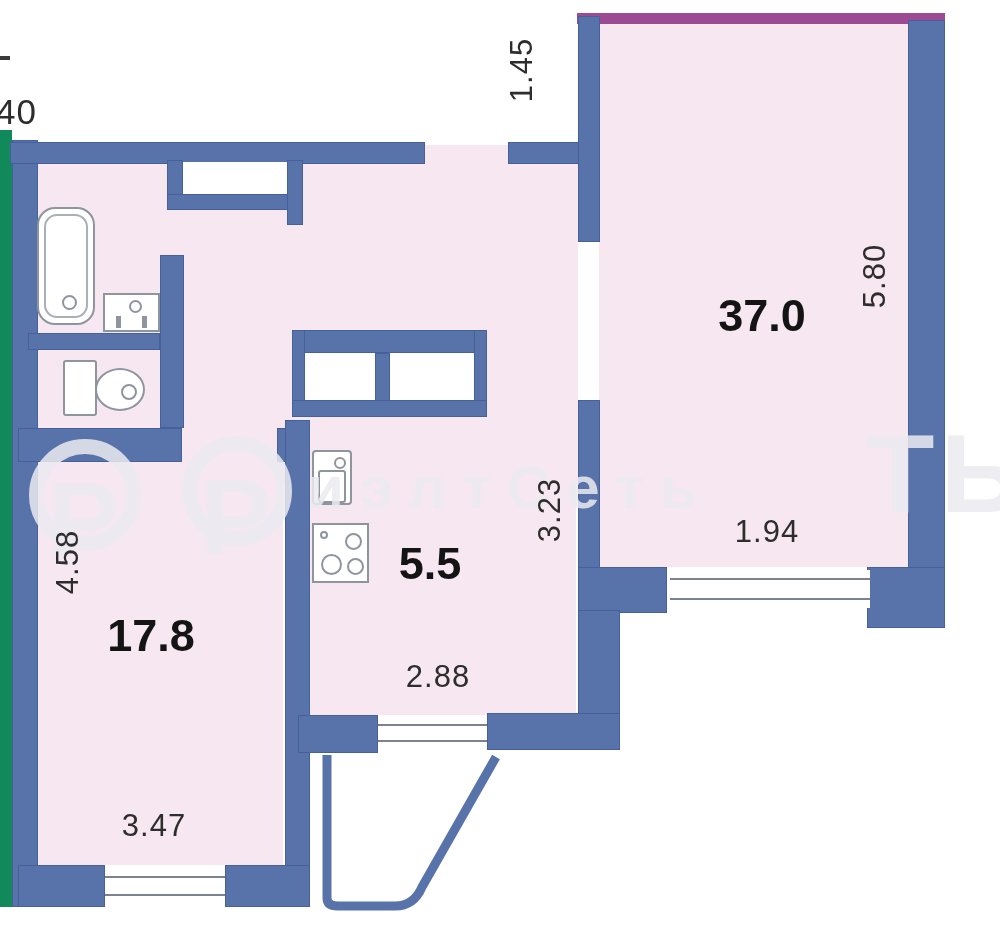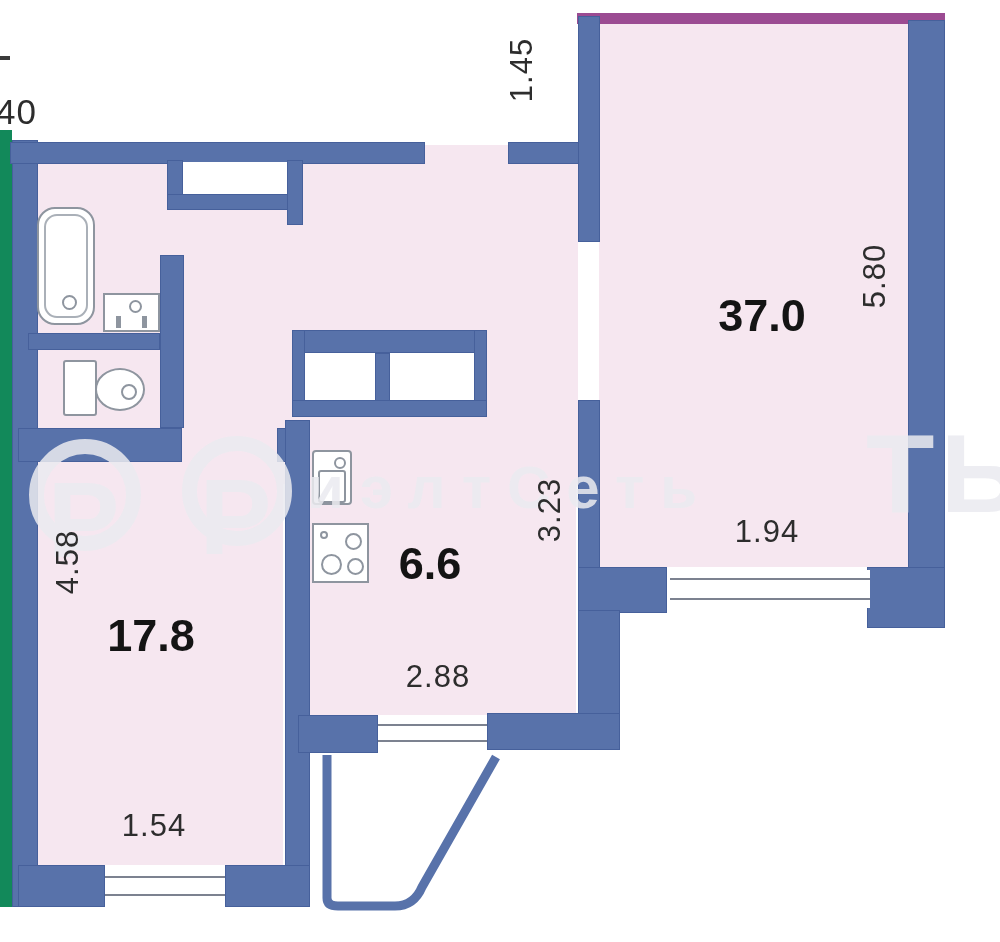--- a/index.html
+++ b/index.html
@@ -122,20 +122,20 @@
   </div>
 
   <div class="dim" style="left:-4px;top:92px;width:70px;text-align:left;font-size:35px">40</div>
   <div class="dim vert" style="left:477px;top:48px;width:90px;height:44px;line-height:44px">1.45</div>
 
   <div class="area" style="left:682px;top:290px;width:160px">37.0</div>
   <div class="dim vert" style="left:828px;top:255px;width:94px;height:42px;line-height:42px">5.80</div>
   <div class="dim" style="left:687px;top:514px;width:160px">1.94</div>
 
   <div class="dim vert" style="left:504px;top:489px;width:92px;height:42px;line-height:42px">3.23</div>
-  <div class="area" style="left:350px;top:538px;width:160px">6.6</div>
+  <div class="area" style="left:350px;top:538px;width:160px">5.5</div>
   <div class="dim" style="left:358px;top:659px;width:160px">2.88</div>
 
   <div class="area" style="left:71px;top:610px;width:160px">17.8</div>
   <div class="dim vert" style="left:21px;top:541px;width:94px;height:42px;line-height:42px">4.58</div>
-  <div class="dim" style="left:74px;top:808px;width:160px">1.54</div>
+  <div class="dim" style="left:74px;top:808px;width:160px">3.47</div>
 
 </div>
 
 </body></html>

